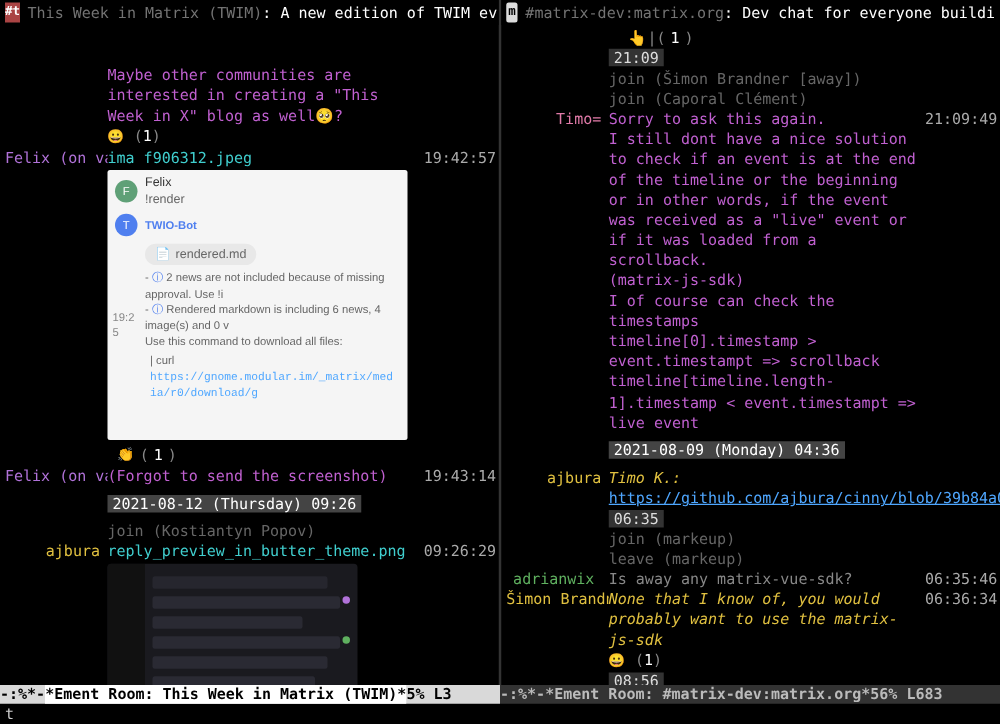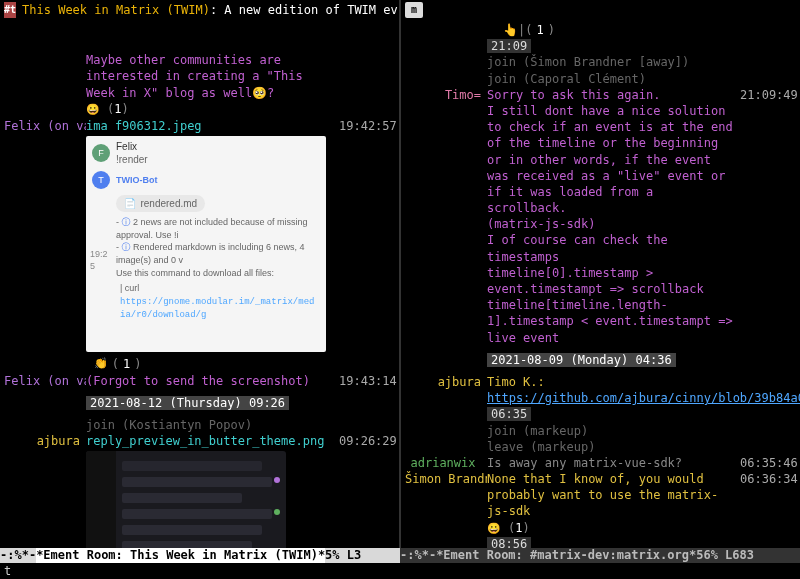--- a/index.html
+++ b/index.html
@@ -19,40 +19,40 @@
   .pane-header {
     display: flex; align-items: center; gap: 6px;
     padding: 2px 4px; background: #000; white-space: nowrap; overflow: hidden;
   }
   .badge {
     display: inline-flex; align-items: center; justify-content: center;
     width: 18px; height: 16px; font-size: 10px; font-weight: bold;
     background: #aa4444; color: #fff;
   }
   .badge.m { background: #ddd; color: #000; border-radius:2px;}
-  .room-name { color: #eab308; }
+  .room-name { color: #737373; }
   .topic { color: #fff; }
   .pane-body { flex: 1; overflow: hidden; padding: 2px 4px 0 4px; }
   .row { display: flex; align-items: flex-start; }
   .sender {
     width: 82px; flex: none; text-align: right; padding-right: 6px;
     color: #aaa; white-space: nowrap; overflow: hidden;
   }
   .sender.purple    { color: #b172d9; }
   .sender.yellow    { color: #e0c040; }
   .sender.magenta   { color: #e07aa8; }
   .sender.green     { color: #5fb05f; text-align: center; }
   .content { flex: 1; word-wrap: break-word; }
   .ts { width: 60px; flex: none; text-align: right; color: #aaa; padding-left: 4px; }
   .hl      { background: #444; color: #fff; padding: 0 4px; }
   .hl-lite { background: #333; color: #ddd; padding: 0 4px; }
   .link    { color: #4fa7ff; text-decoration: underline; }
   .cyan    { color: #40cfcf; }
   .purple-text { color: #c060d0; }
-  .yellow-text { color: #e0c040; }
+  .yellow-text { color: #e0c040; font-style: italic; }
   .muted   { color: #888; }
   .faint   { color: #666; }
   .white   { color: #fff; }
   .image-preview {
     margin: 2px 0 4px 0; background: #f5f5f5; border-radius: 2px;
     font-family: sans-serif; font-size: 10px; color: #555;
     width: 240px;
   }
   .ip-head { display:flex; align-items:center; gap:6px; padding:4px 6px; }
   .ip-dot  { width:18px; height:18px; border-radius:50%; background:#4fa77f; display:flex;align-items:center;justify-content:center;color:#fff;font-size:9px;}
@@ -181,20 +181,21 @@
         </div>
         <div class="ts"></div>
       </div>
 
     </div>
   </div>
 
   <div class="pane">
     <div class="pane-header">
       <span class="badge m">m</span>
+      <span><span class="room-name">#matrix-dev:matrix.org</span><span class="topic">: </span><span class="topic">Dev chat for everyone buildi</span></span>
     </div>
     <div class="pane-body">
       <div class="read-marker" style="padding-left:98px">
         <span>👆|(</span>
           <span class="white count">1</span>
           <span>)</span>
       </div>
       <div class="row">
           <div class="sender"></div>
           <div class="content"><span class="hl-lite">21:09</span></div>

